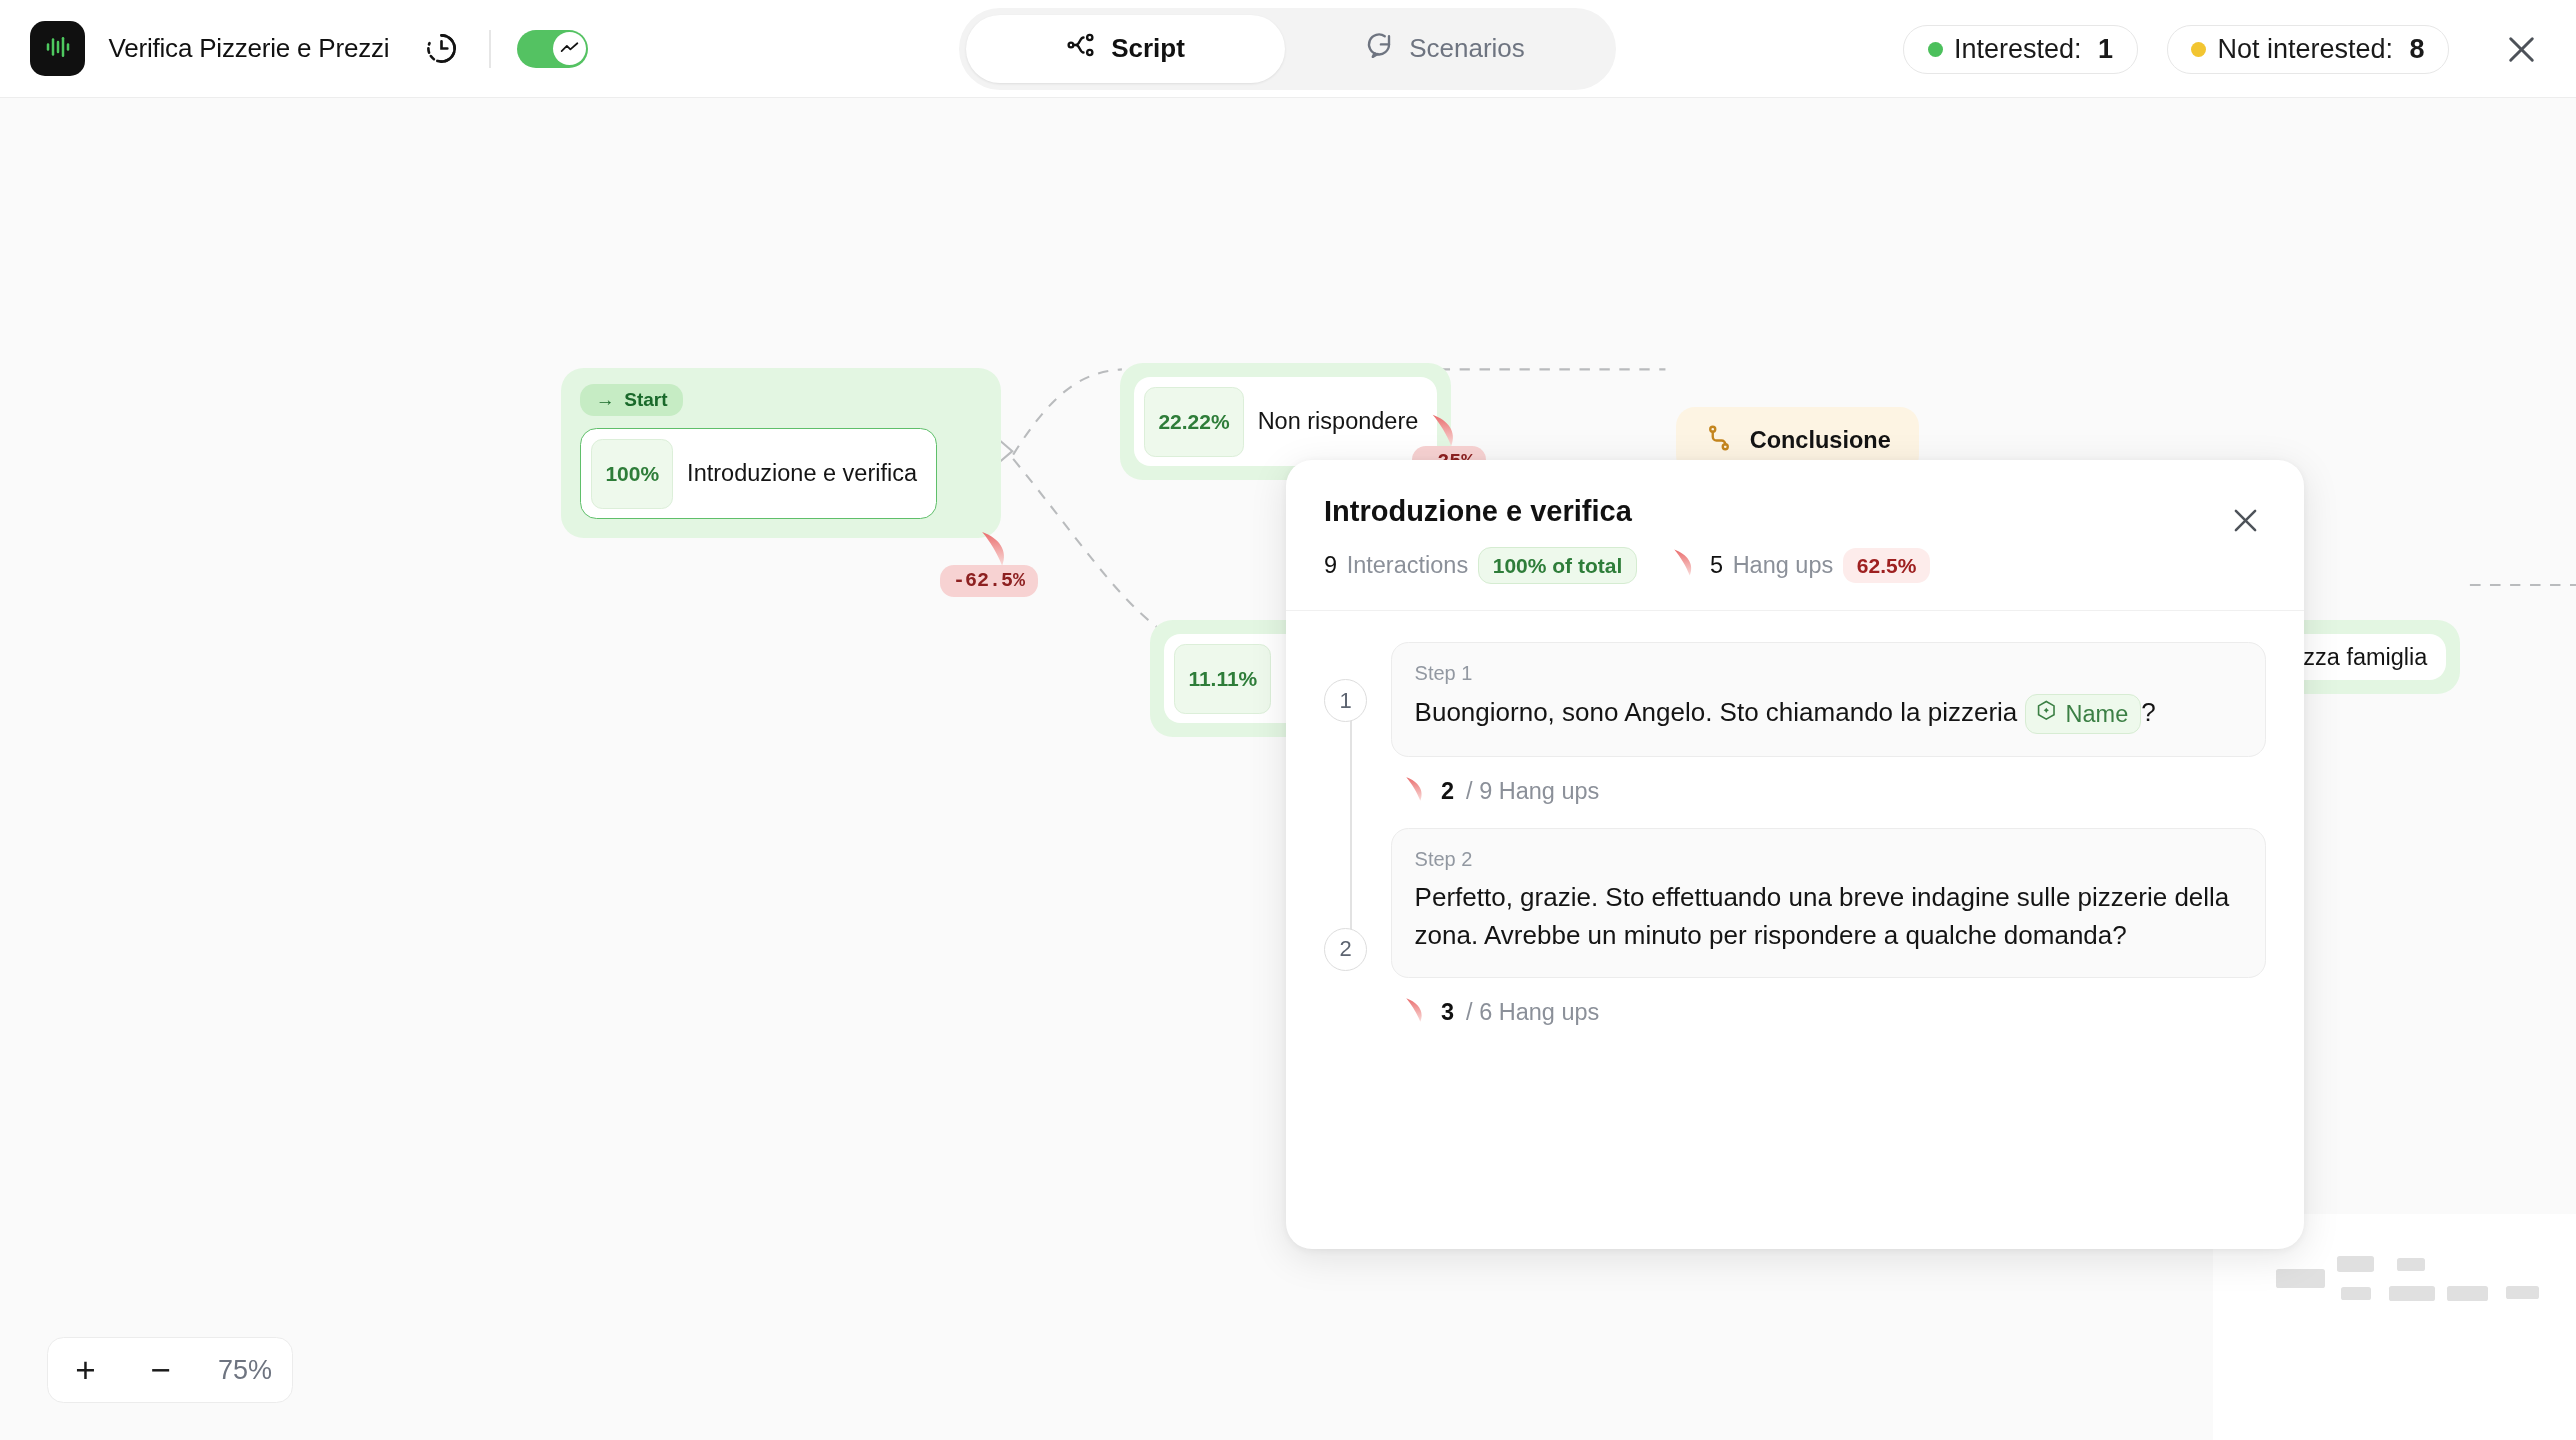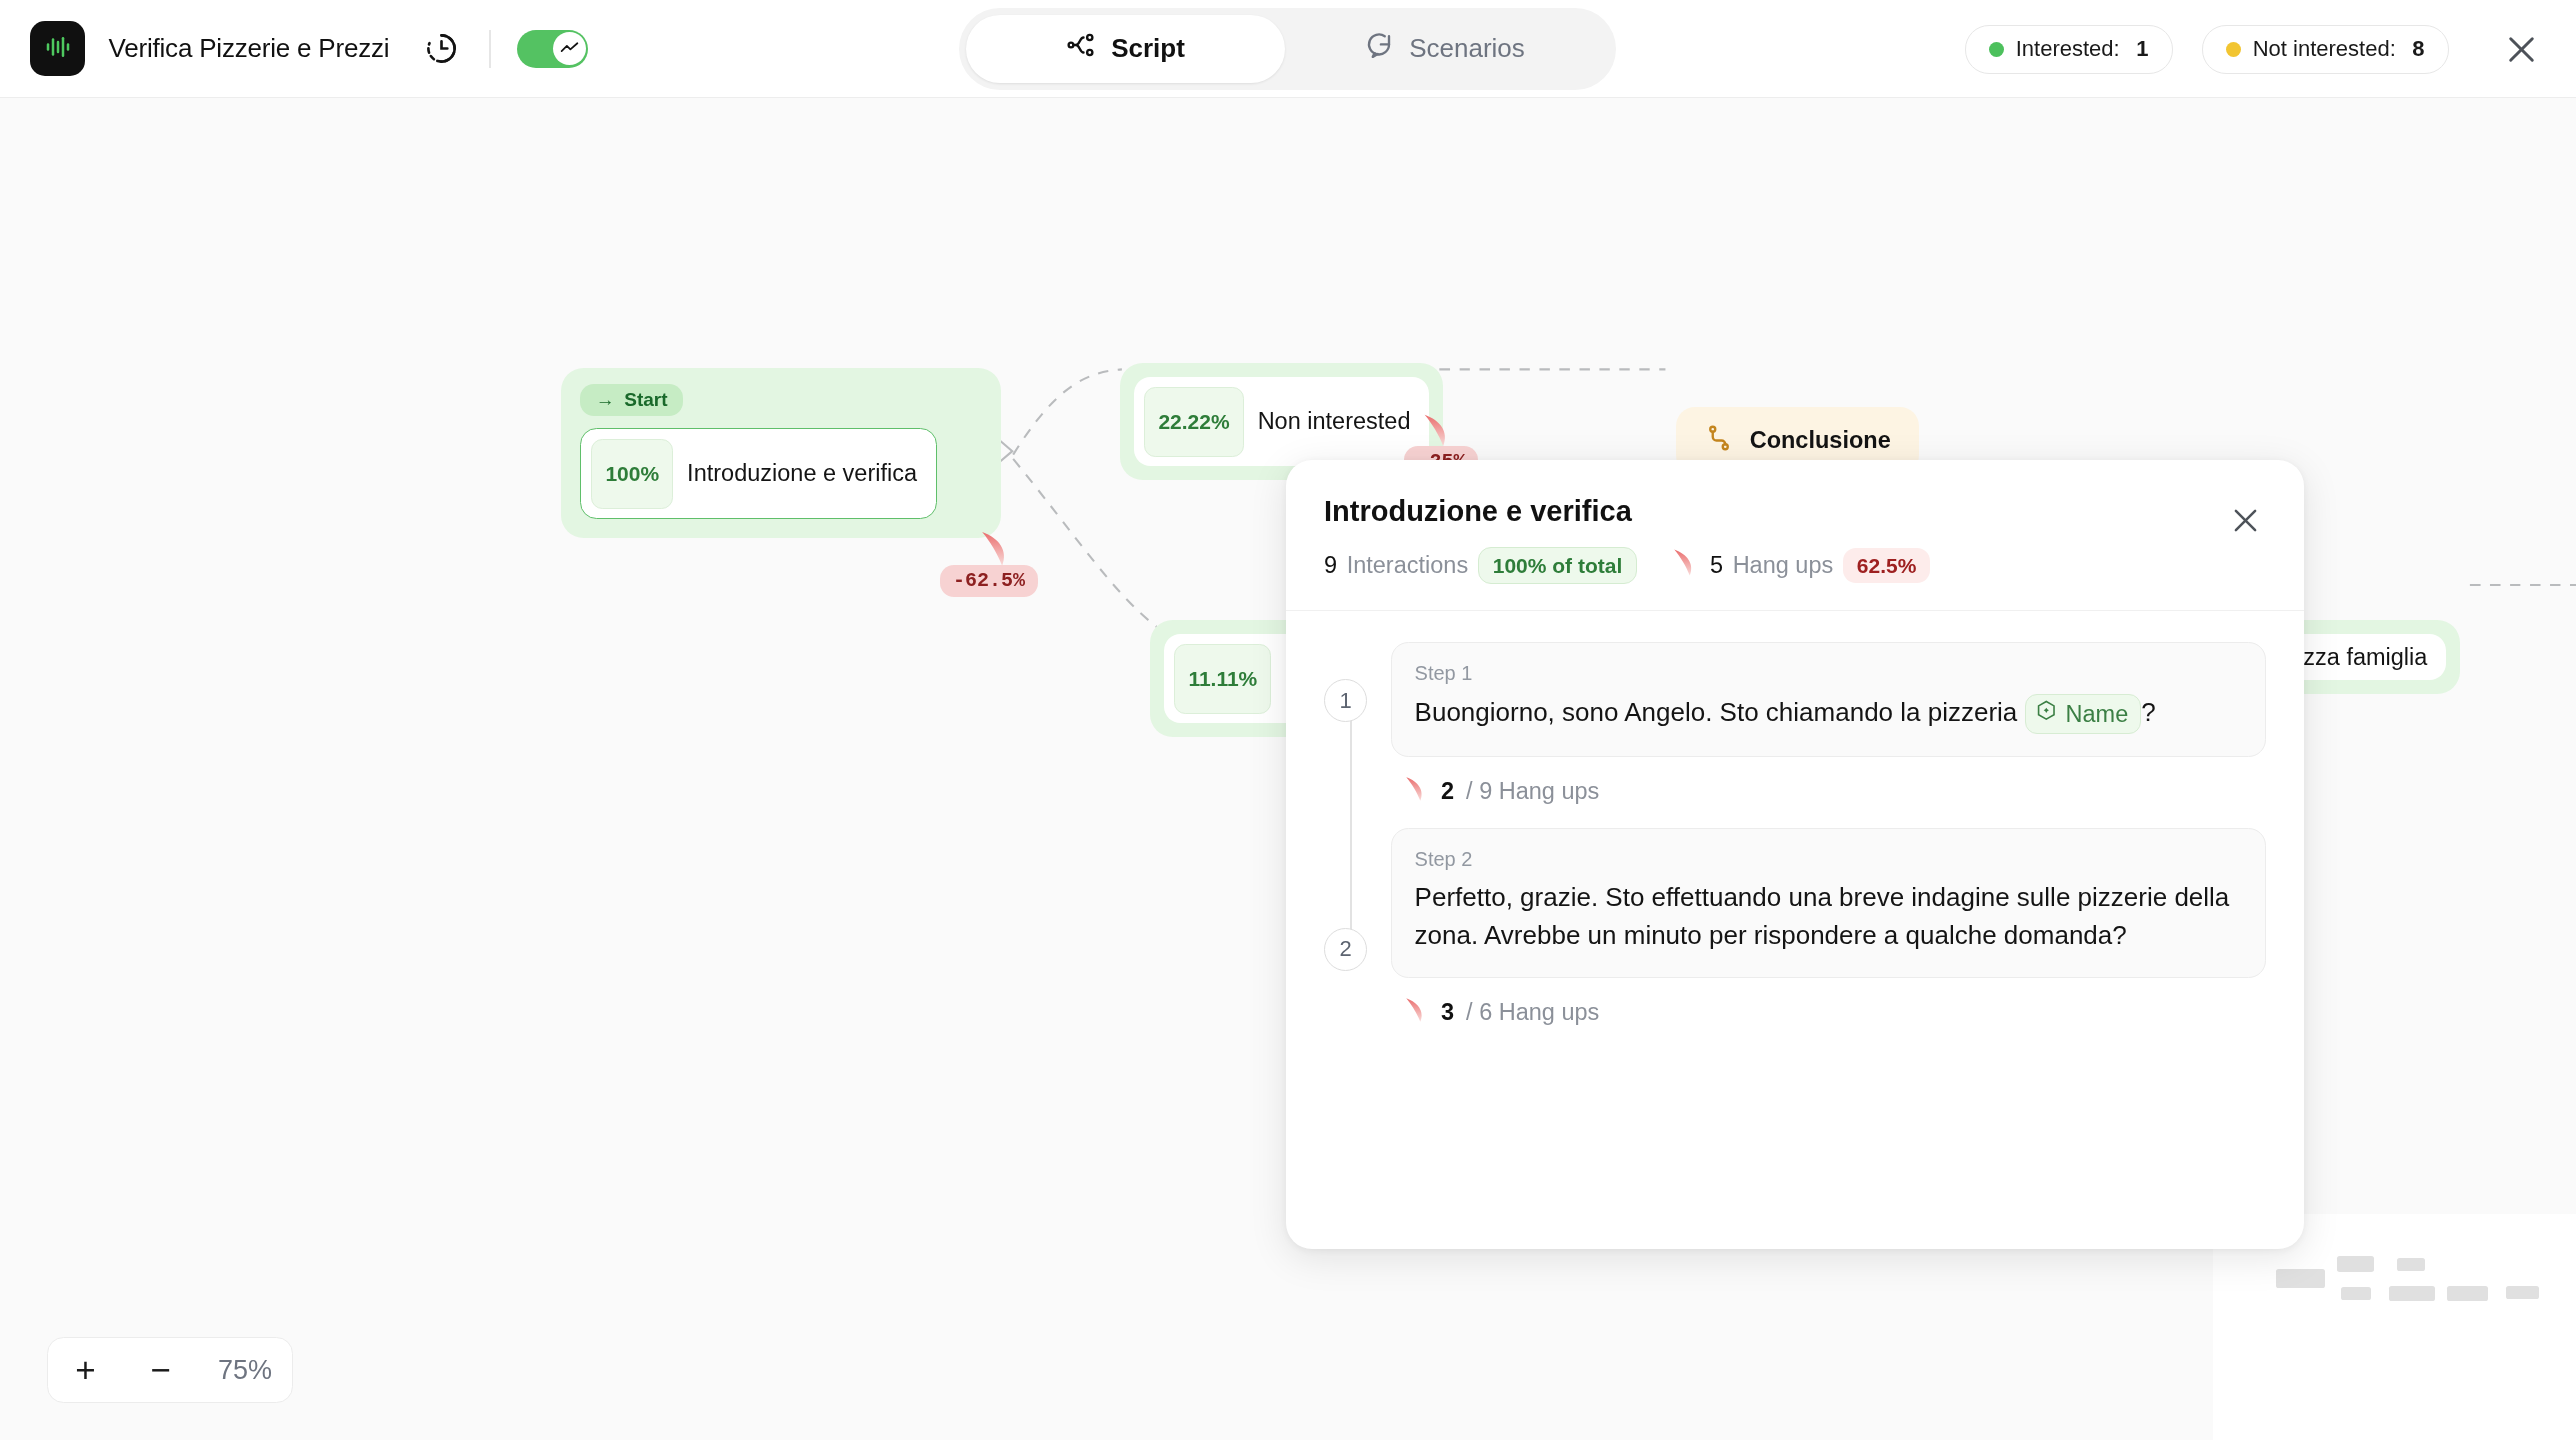--- a/index.html
+++ b/index.html
@@ -70,21 +70,21 @@
 
   
   .hdr-right {
     position: absolute; right: 30px; top: 0; height: 98px;
     display: flex; align-items: center; gap: 29px;
   }
   .pill {
     height: 49px; border: 1.3px solid #e7e7e7; border-radius: 24px;
     background: #fff;
     display: flex; align-items: center; gap: 11.3px;
-    padding: 0 23.5px; font-size: 22px; color: #1a1a1a;
+    padding: 0 23.5px; font-size: 27px; color: #1a1a1a;
     cursor: pointer; white-space: nowrap;
   }
   .dot { width: 15px; height: 15px; border-radius: 50%; flex-shrink: 0; }
   .pill .count { font-weight: bold; margin-left: 5.2px; }
   .close-x {
     width: 49px; height: 49px; margin-left: 19px;
     display: flex; align-items: center; justify-content: center; cursor: pointer;
   }
 
   
@@ -338,21 +338,21 @@
         </svg>
       </span>
       <span class="delta-badge" style="right:-37px; top:197px;">-62.5%</span>
     </div>
   </div>
 
   <div class="node-wrap" style="left:1120px; top:265px;">
     <div class="node-grp tight">
       <div class="node-box">
         <span class="pct-chip">22.22%</span>
-        <span class="node-label">Non interested</span>
+        <span class="node-label">Non rispondere</span>
       </div>
       <span class="swoosh" style="right:-12px; top:49px;">
         <svg width="35" height="37" viewBox="0 0 24 26" fill="none">
           <defs>
               <linearGradient id="sw2" x1="0" y1="0" x2="0" y2="1">
             <stop offset="0%" stop-color="#ea6d6d"></stop>
                 <stop offset="100%" stop-color="#f9dcda"></stop>
           </linearGradient>
             </defs>
           <path d="M3 2 C14 6, 20 14, 16 24 C13 16, 8 8, 3 2 Z" fill="url(#sw2)"></path>

